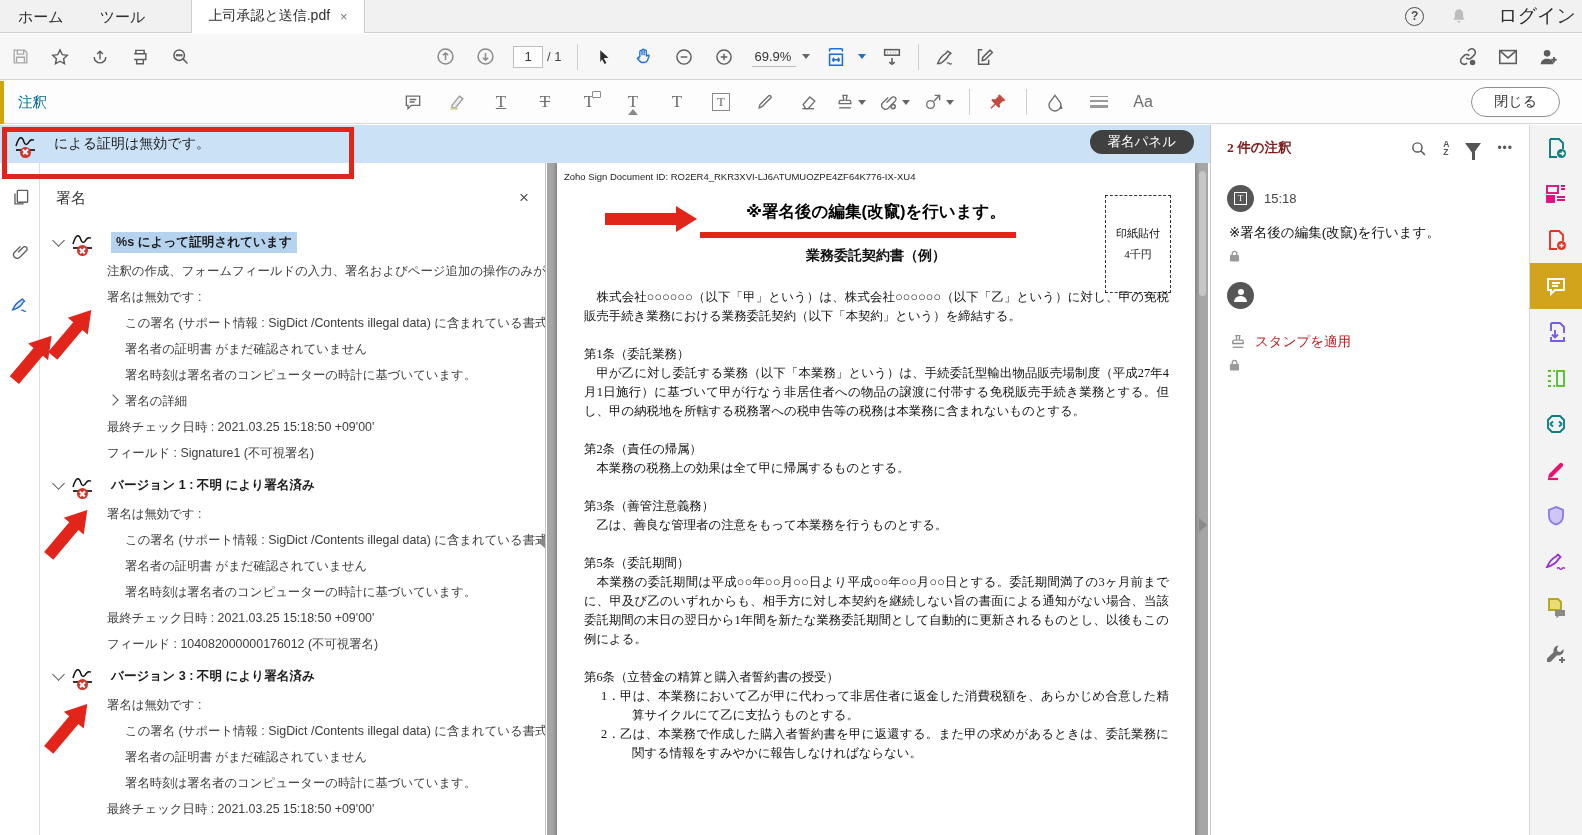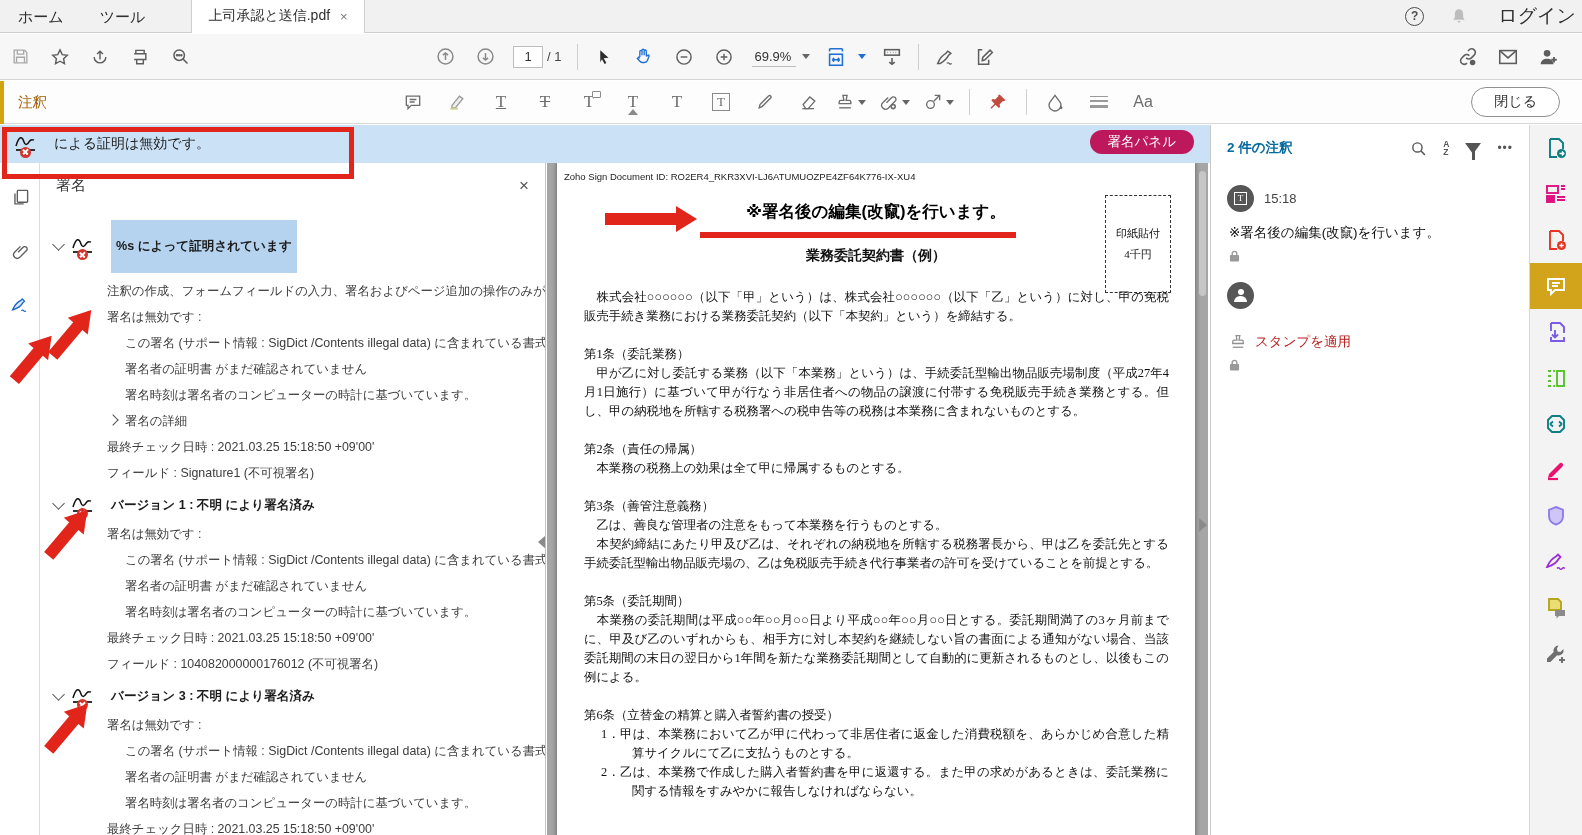--- a/index.html
+++ b/index.html
@@ -38,21 +38,21 @@
   .caret { width:0; height:0; border-left:4px solid transparent;
            border-right:4px solid transparent; border-top:5px solid #666;
            display:inline-block; margin:0 6px 0 2px; }
   .caret.blue { border-top-color:#1f6fd6; }
 
   
   .annotbar { position:absolute; top:81px; left:0; width:1582px; height:43px;
               background:#fdfdfd; border-bottom:1px solid #d8d8d8;
               display:flex; align-items:center; }
   .annot-accent { width:4px; height:43px; background:#d0a40b; }
-  .annot-title { font-size:14.5px; color:#a16207; margin:0 14px; }
+  .annot-title { font-size:14.5px; color:#0369a1; margin:0 14px; }
   .annot-tools { display:flex; align-items:center; margin-left:330px; }
   .an-icon { width:44px; height:32px; display:flex; align-items:center;
              justify-content:center; position:relative; }
   .tglyph { font-family:"Liberation Serif",serif; font-size:17px; color:#6d6d6d; }
   .tglyph.ul { text-decoration:underline; }
   .tglyph.strike { text-decoration:line-through; }
   .tglyph.boxed { border:1.4px solid #8a8a8a; padding:0 4px; font-size:13px; line-height:16px; }
   .mini-bubble { position:absolute; top:5px; right:10px; width:9px; height:7px;
                  border:1.3px solid #8a8a8a; border-radius:1px; background:#fff; }
   .ins-caret { position:absolute; bottom:3px; left:50%; margin-left:-5px;
@@ -64,57 +64,57 @@
   .aa-glyph { font-size:16px; color:#6d6d6d; }
   .close-btn { margin-left:auto; margin-right:22px; padding:5px 22px;
                border:1px solid #8f8f8f; border-radius:15px; background:#fff;
                font-size:14px; color:#333; }
 
   
   .notice { position:absolute; top:125px; left:0; width:1210px; height:38px;
             background:#cbe1f5; display:flex; align-items:center; }
   .notice-msg { font-size:14px; color:#1d1d1d; margin-left:12px; }
   .sig-pill { position:absolute; right:16px; top:5px; height:24px; padding:0 18px;
-              background:#be185d; color:#fff; border:none; border-radius:14px;
+              background:#404040; color:#fff; border:none; border-radius:14px;
               font-size:13.5px; display:flex; align-items:center; }
 
   
   .sigico { position:relative; width:28px; height:21px; display:inline-block; flex:none; }
   .sigico .badge { position:absolute; left:6px; bottom:-3px; width:11px; height:11px;
                    background:#d1352b; border-radius:50%; }
   .badge i, .badge b { position:absolute; left:2.2px; top:4.6px; width:6.6px; height:1.6px;
                    background:#fff; display:block; }
   .badge i { transform:rotate(45deg); } .badge b { transform:rotate(-45deg); }
 
   
   .left-rail { position:absolute; top:163px; left:0; width:40px; bottom:0;
                background:#fff; border-right:1px solid #ddd; }
   .rail-ic { width:40px; height:40px; display:flex; align-items:center;
              justify-content:center; margin-top:14px; }
 
   .sig-panel { position:absolute; top:163px; left:40px; width:506px; bottom:0;
                background:#fff; border-right:1px solid #c4c4c4; overflow:hidden; }
-  .sp-head { display:flex; align-items:flex-start; padding:13px 16px 10px 16px; }
+  .sp-head { display:flex; align-items:flex-end; padding:25px 16px 10px 16px; }
   .sp-title { font-size:15px; color:#333; }
   .sp-close { margin-left:auto; font-size:17px; color:#555; }
   .sp-verify { display:flex; align-items:center; padding:8px 16px 12px 16px;
                border-bottom:1px solid #e3e3e3; font-size:14px; color:#333; }
   .opt-ic { width:17px; height:15px; border:1.4px solid #666; border-radius:2px;
             margin-right:2px; position:relative; }
   .opt-ic::before { content:""; position:absolute; left:2px; top:3px; width:3px;
             height:3px; background:#666; }
   .opt-ic::after { content:""; position:absolute; left:7px; top:4px; width:5px;
             height:1.4px; background:#666; box-shadow:0 4px 0 #666; }
   .sp-verify .caret { margin:0 12px 0 4px; }
   .entry { margin-top:14px; }
   .entry-head { display:flex; align-items:center; padding-left:14px; gap:8px; }
   .chev { width:9px; height:9px; border-right:1.8px solid #555;
           border-bottom:1.8px solid #555; transform:rotate(45deg); margin-top:-4px; flex:none; }
   .entry-title { font-size:12.6px; font-weight:bold; color:#1c1c1c; margin-left:4px; }
-  .entry-title.hl { background:#b5d3ee; padding:18px 5px; }
+  .entry-title.hl { background:#b5d3ee; padding:2px 5px; }
   .sig-line { font-size:12.4px; color:#3c3c3c; line-height:16px; margin-top:10px;
               white-space:nowrap; overflow:hidden; position:relative; }
   .sig-line.lvl1 { margin-left:67px; }
   .sig-line.lvl2 { margin-left:85px; }
   .sig-line.expand { padding-left:18px; }
   .sig-line.expand::before { content:""; position:absolute; left:2px; top:3px;
               width:7px; height:7px; border-right:1.7px solid #555;
               border-top:1.7px solid #555; transform:rotate(45deg); }
   .splitter-l { position:absolute; left:498px; top:372px; width:0; height:0;
                 border-top:7px solid transparent; border-bottom:7px solid transparent;
@@ -144,21 +144,21 @@
   .doc-scroll { position:absolute; right:2px; top:8px; width:7px; height:125px;
             background:#c6c6c6; border-radius:4px; }
   .splitter-r { position:absolute; right:1px; top:355px; width:0; height:0;
             border-top:7px solid transparent; border-bottom:7px solid transparent;
             border-left:8px solid #8a8a8a; }
 
   
   .comments { position:absolute; top:125px; left:1210px; width:319px; bottom:0;
               background:#fff; border-left:1px solid #c9c9c9; }
   .cm-head { display:flex; align-items:center; padding:14px 16px 12px 16px; }
-  .cm-title { font-size:13.5px; font-weight:bold; color:#0369a1; }
+  .cm-title { font-size:13.5px; font-weight:bold; color:#7f1d1d;font-family:Liberation Serif, serif; }
   .cm-icons { margin-left:auto; display:flex; align-items:center; gap:16px; }
   .az { display:flex; flex-direction:column; font-size:8.5px; font-weight:bold;
         color:#555; line-height:8px; }
   .funnel { width:0; height:0; border-left:8px solid transparent;
         border-right:8px solid transparent; border-top:11px solid #555; position:relative; }
   .funnel::after { content:""; position:absolute; left:-1.5px; top:-4px; width:3px;
         height:10px; background:#555; }
   .more-dots { font-size:12px; color:#555; letter-spacing:1px; }
   .cm-group { height:30px; background:#eaeaea; border-top:1px solid #dcdcdc;
         border-bottom:1px solid #dcdcdc; display:flex; align-items:center;
@@ -587,21 +587,20 @@
     </div>
     <div class="contract">
 
     <div class="p">　株式会社○○○○○○（以下「甲」という）は、株式会社○○○○○○（以下「乙」という）に対し、甲の免税販売手続き業務における業務委託契約（以下「本契約」という）を締結する。</div>
         <div class="h">第1条（委託業務）</div>
         <div class="p">　甲が乙に対し委託する業務（以下「本業務」という）は、手続委託型輸出物品販売場制度（平成27年4月1日施行）に基づいて甲が行なう非居住者への物品の譲渡に付帯する免税販売手続き業務とする。但し、甲の納税地を所轄する税務署への税申告等の税務は本業務に含まれないものとする。</div>
         <div class="h">第2条（責任の帰属）</div>
         <div class="p">　本業務の税務上の効果は全て甲に帰属するものとする。</div>
         <div class="h">第3条（善管注意義務）</div>
         <div class="p">　乙は、善良な管理者の注意をもって本業務を行うものとする。</div>
-        <div class="p">　本契約締結にあたり甲及び乙は、それぞれの納税地を所轄する税務署長から、甲は乙を委託先とする手続委託型輸出物品販売場の、乙は免税販売手続き代行事業者の許可を受けていることを前提とする。</div>
         <div class="h">第5条（委託期間）</div>
         <div class="p">　本業務の委託期間は平成○○年○○月○○日より平成○○年○○月○○日とする。委託期間満了の3ヶ月前までに、甲及び乙のいずれからも、相手方に対し本契約を継続しない旨の書面による通知がない場合、当該委託期間の末日の翌日から1年間を新たな業務委託期間として自動的に更新されるものとし、以後もこの例による。</div>
         <div class="h">第6条（立替金の精算と購入者誓約書の授受）</div>
         <div class="num">1．甲は、本業務において乙が甲に代わって非居住者に返金した消費税額を、あらかじめ合意した精算サイクルにて乙に支払うものとする。</div>
         <div class="num">2．乙は、本業務で作成した購入者誓約書を甲に返還する。また甲の求めがあるときは、委託業務に関する情報をすみやかに報告しなければならない。</div>
       </div>
   </div>
   <div class="doc-scroll"></div>
   <span class="splitter-r"></span>
 </div>

